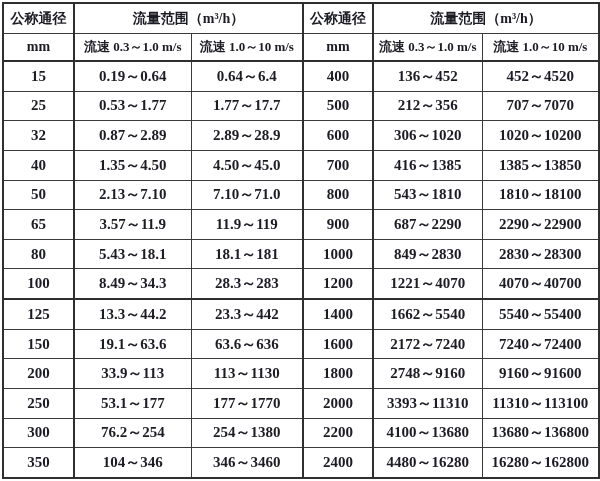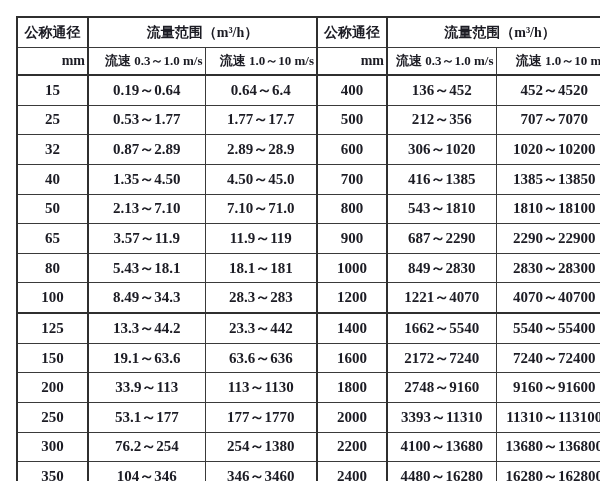--- a/index.html
+++ b/index.html
@@ -6,21 +6,21 @@
     margin: 0;
     padding: 0;
     background: #ffffff;
   }
   .page {
     position: relative;
     width: 600px;
     height: 481px;
     background: #ffffff;
     box-sizing: border-box;
-    padding: 16px;
+    padding: 2px;
     font-family: "Liberation Serif", "DejaVu Serif", serif;
     color: #1c1c24;
   }
   table.flow-table {
     width: 596px;
     height: 477px;
     border-collapse: collapse;
     table-layout: fixed;
     border: 2px solid #2f2f2f;
     font-weight: 700;
@@ -36,21 +36,20 @@
   }
   
   table.flow-table thead th {
     font-size: 14px;
     font-weight: 700;
   }
   table.flow-table thead tr.hdr-top th { height: 29px; }
   table.flow-table thead tr.hdr-sub th {
     height: 26px;
     border-bottom: 2px solid #2f2f2f;
-    text-align: right;
   }
   table.flow-table thead tr.hdr-sub th.sub-flow { font-size: 13px; }
   
   table.flow-table tbody td {
     font-size: 15px;
     height: 26px;
   }
   
   .v-thick { border-right: 2px solid #2f2f2f !important; }
   

